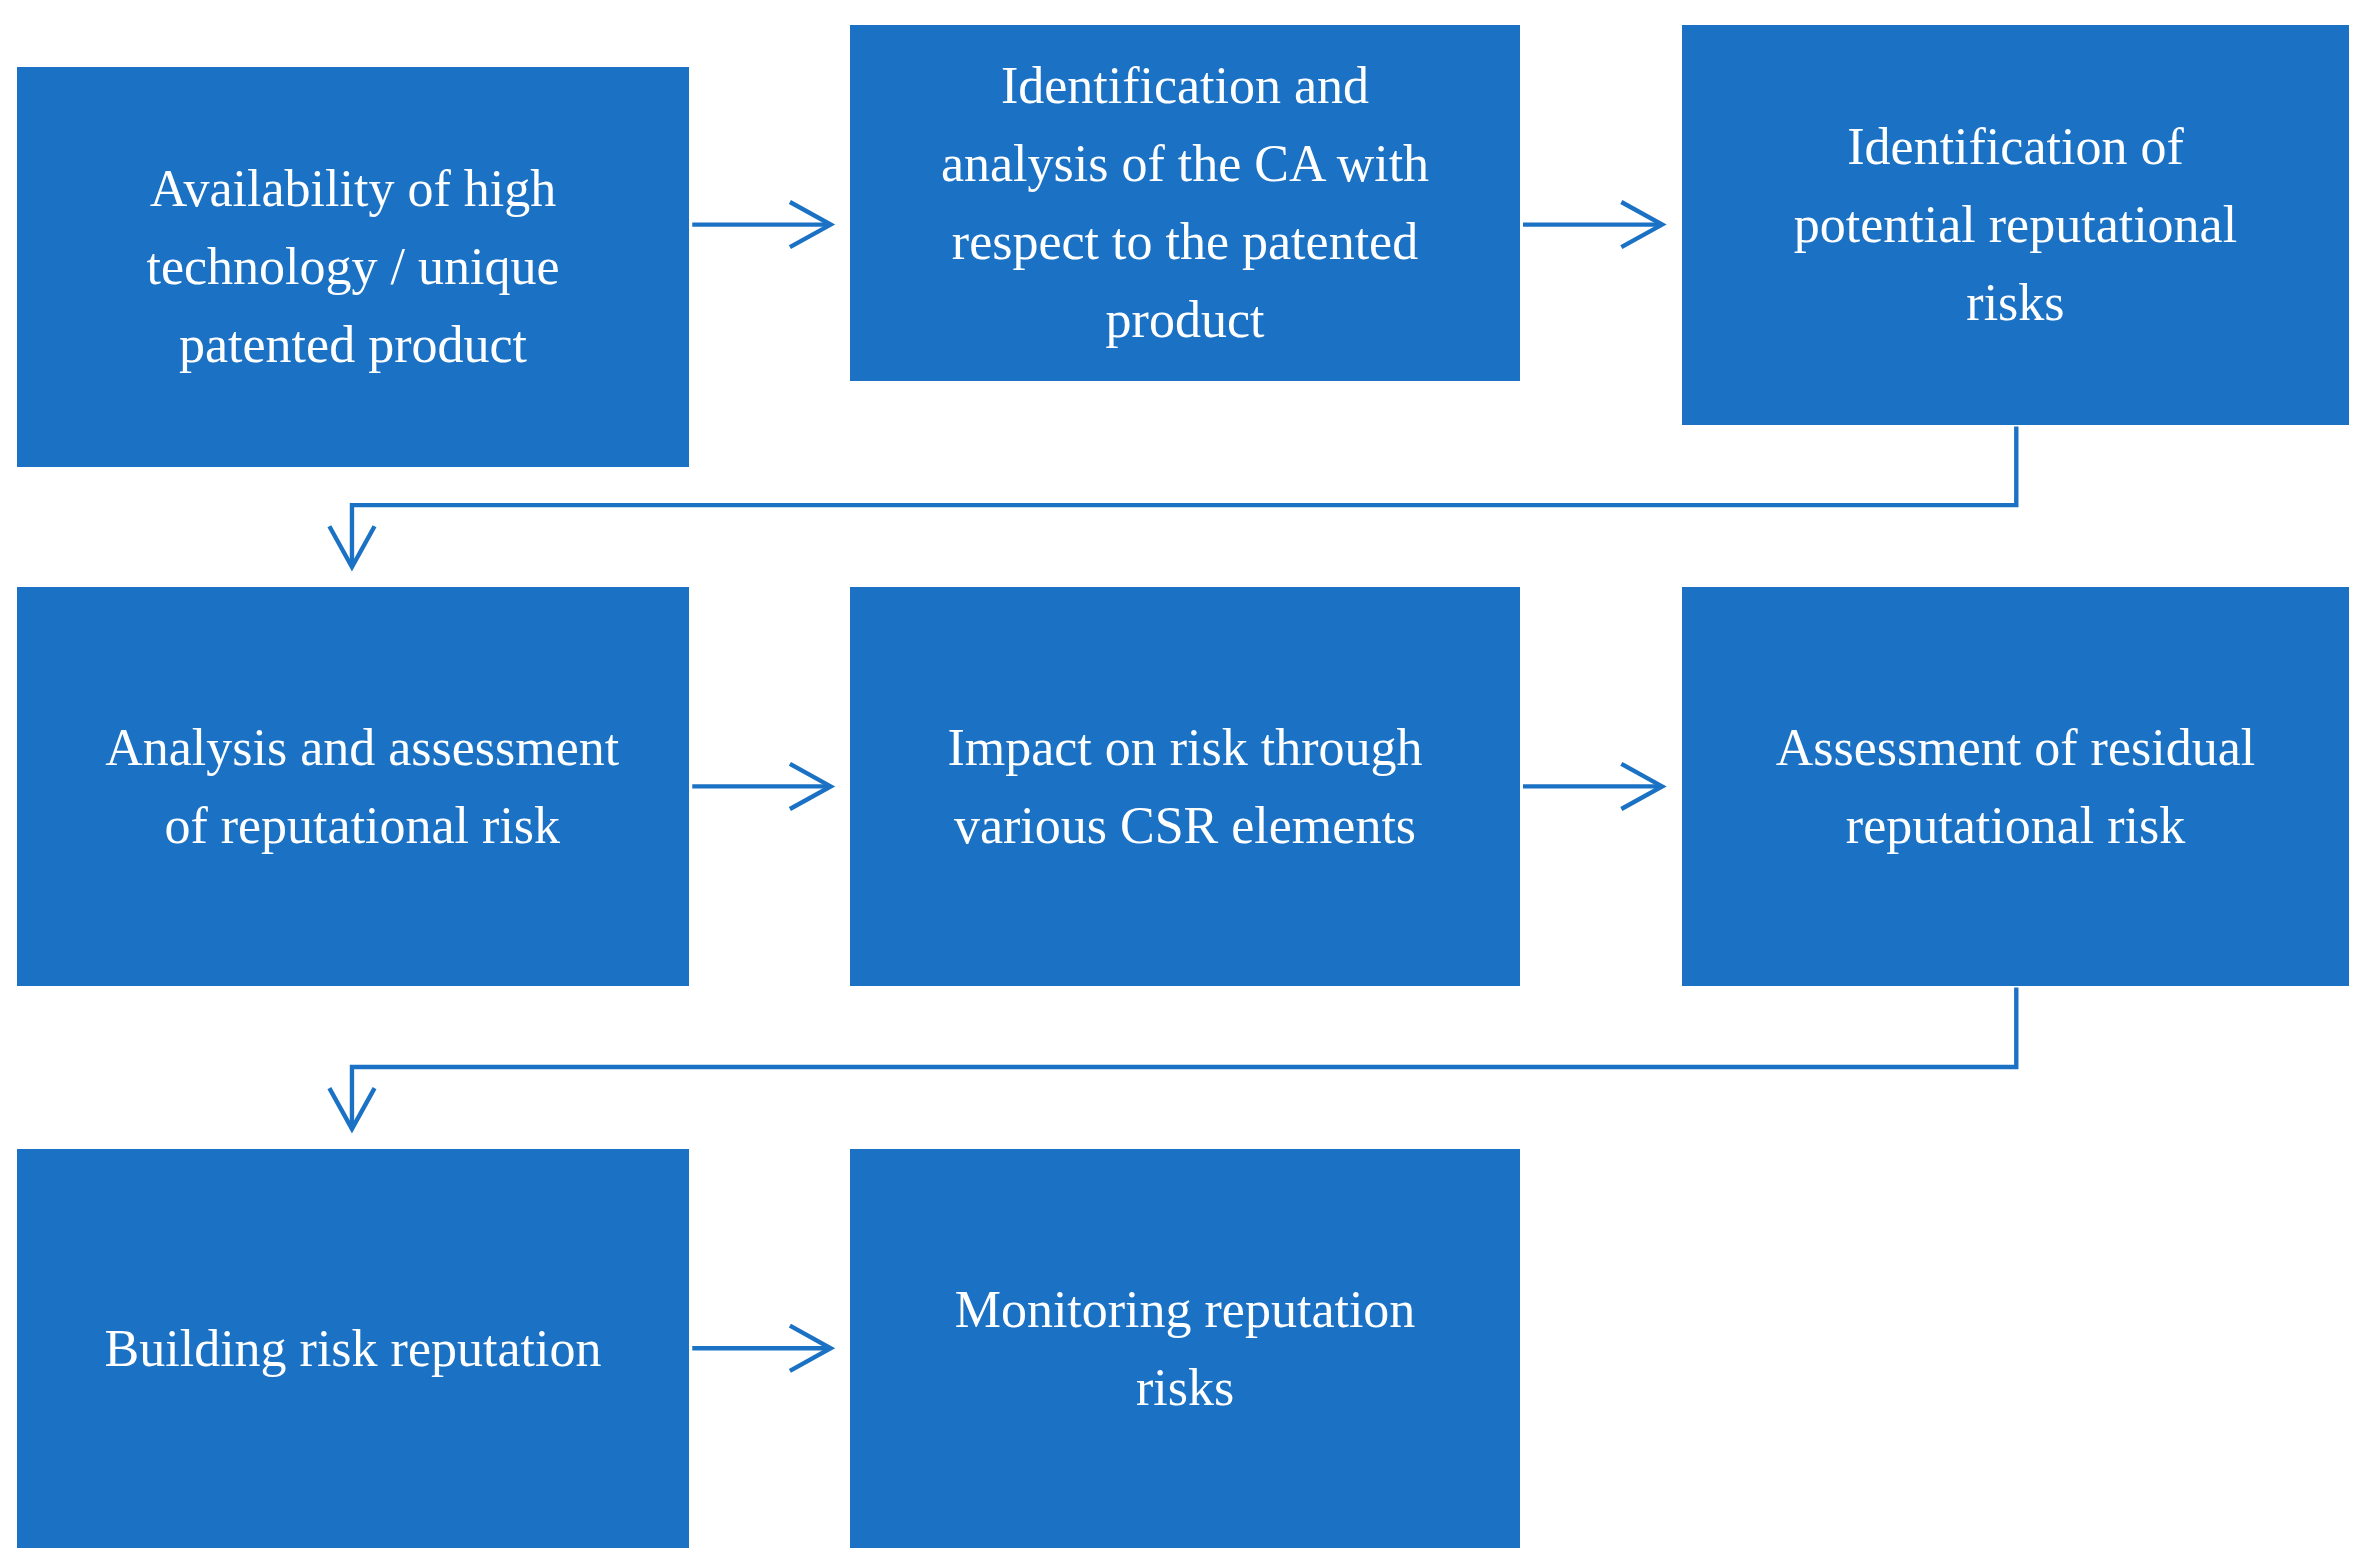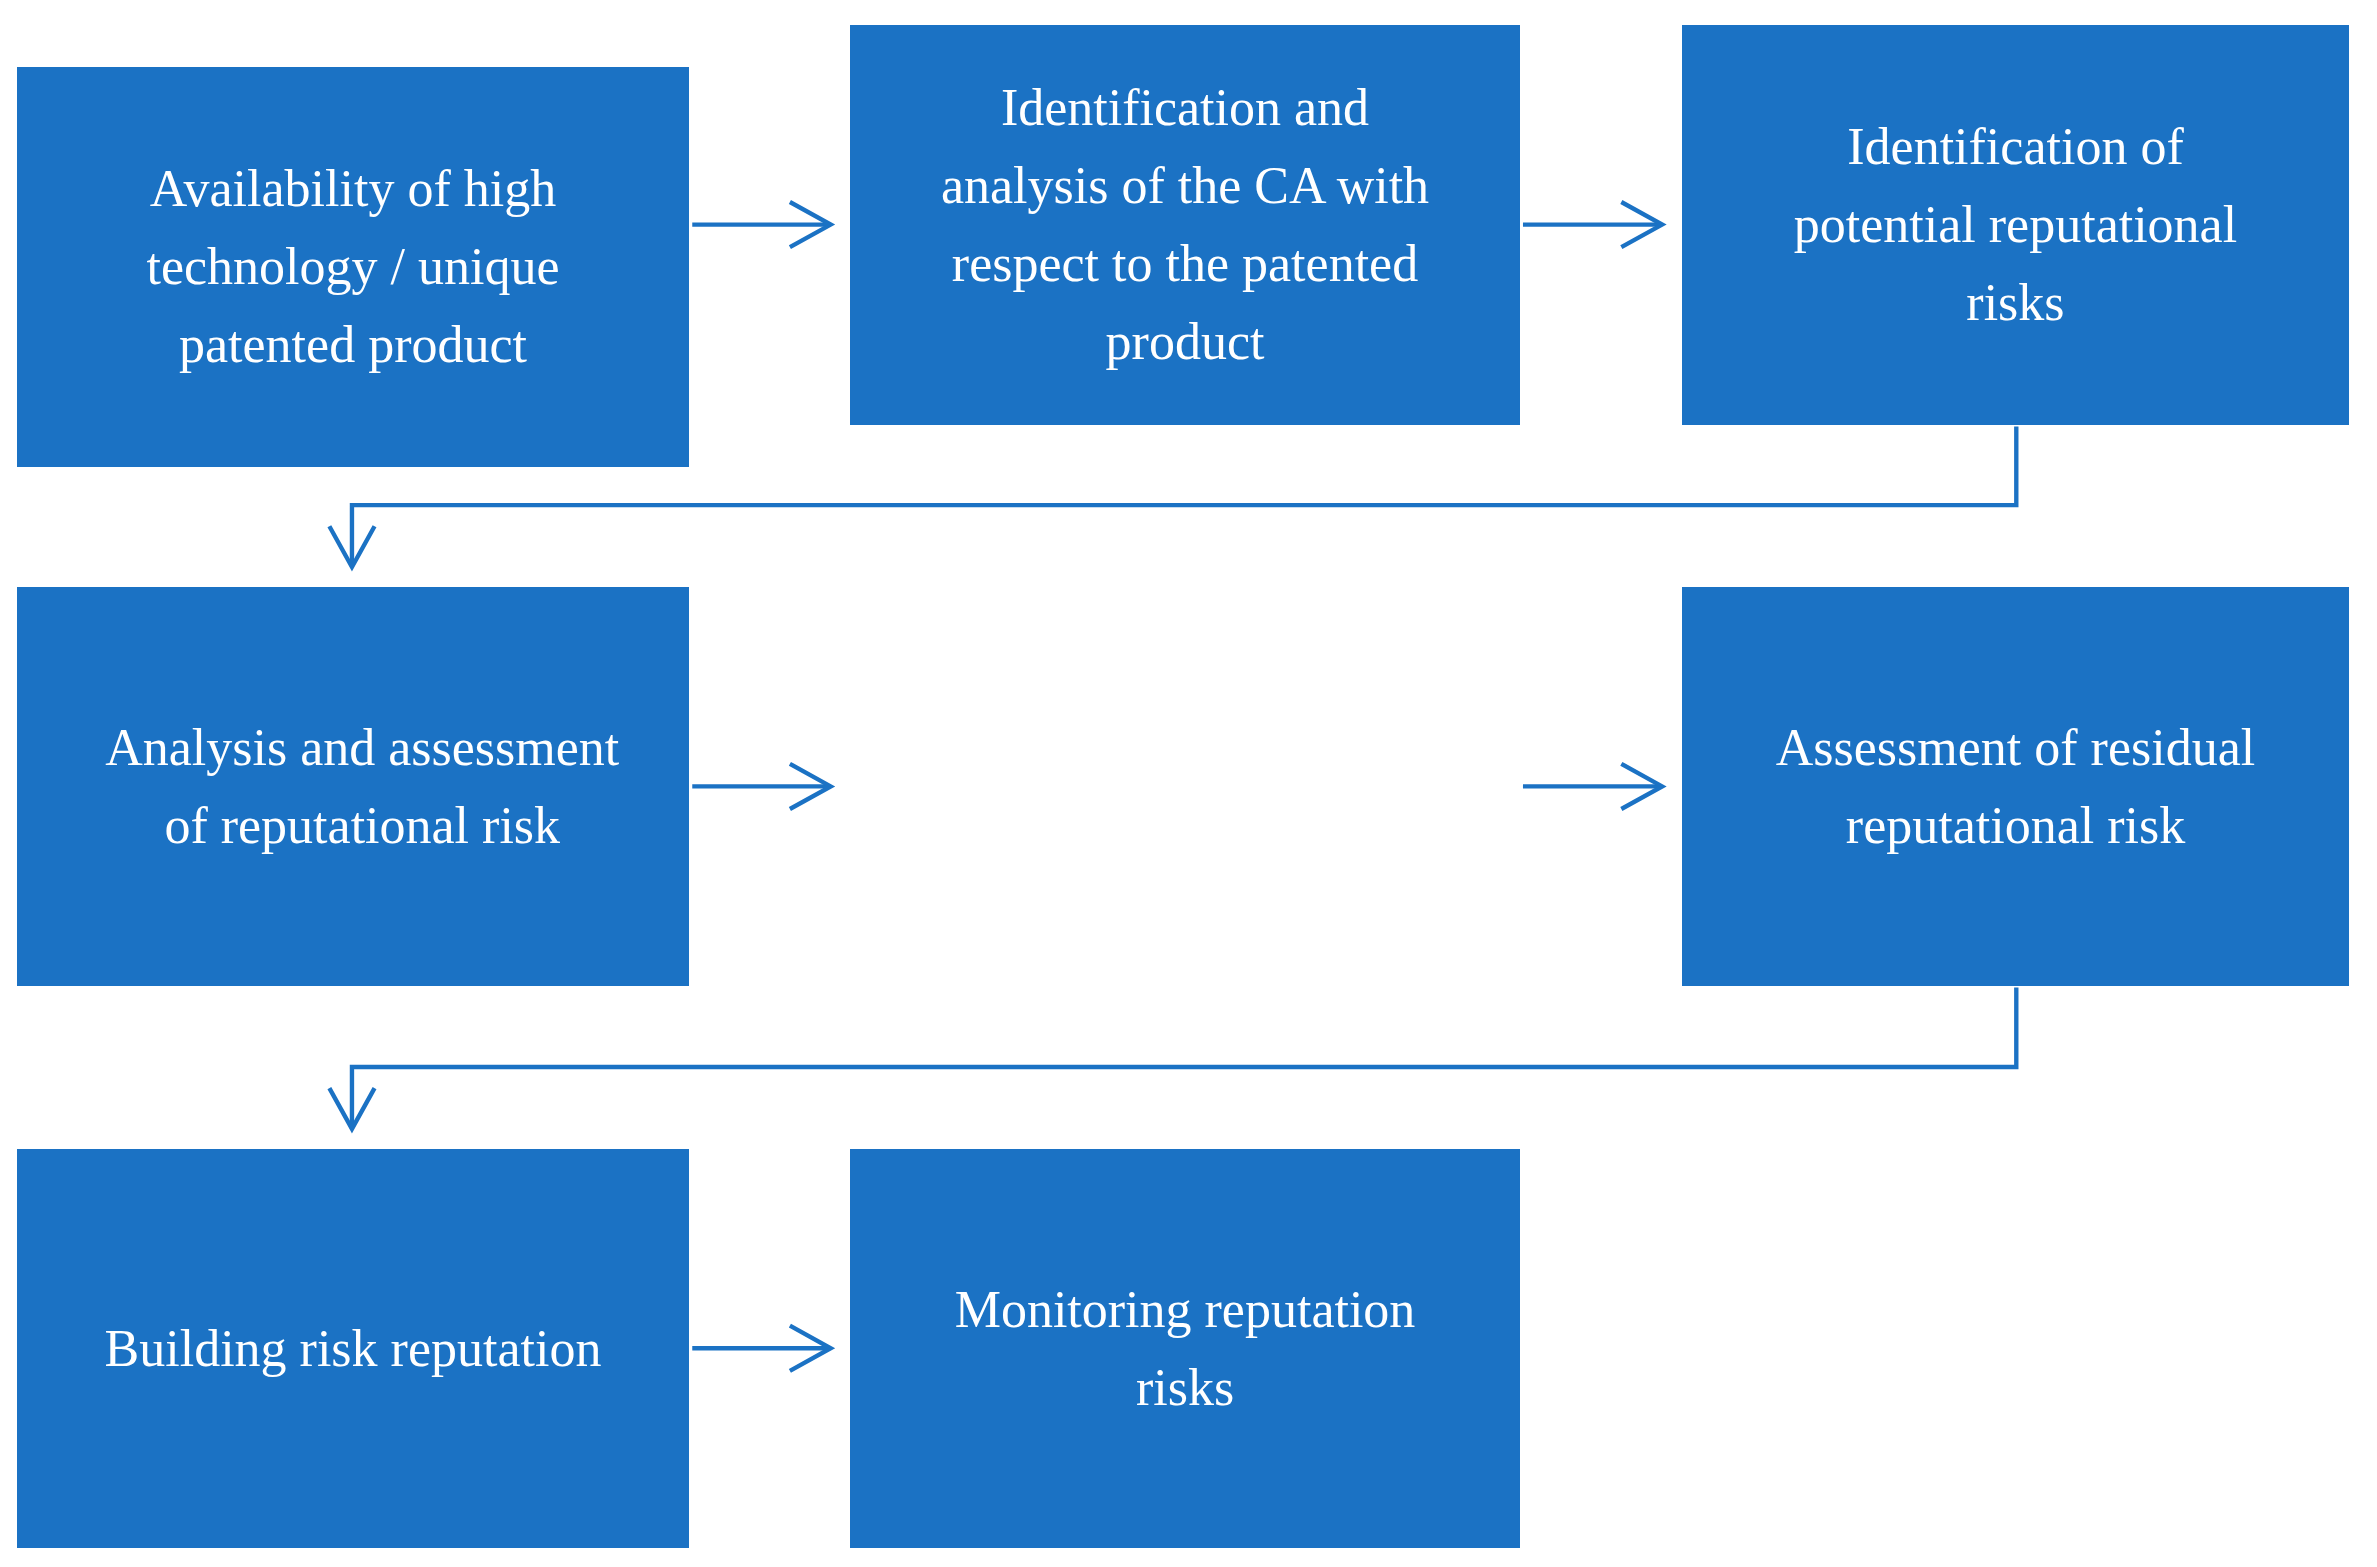--- a/index.html
+++ b/index.html
@@ -24,21 +24,21 @@
     padding: 0 17.5px;
   }
   .node .label {
     white-space: pre-line;
     font-size: 52px;
     line-height: 78px;
     font-weight: 400;
   }
   
   #node-1 { left: 17px;   top: 25px;   width: 672px; height: 400px; margin-top: 42px; }
-  #node-2 { left: 850px; top: 25px;   width: 670px; height: 400px; }
+  #node-2 { left: 850px; top: 25px;   width: 670px; height: 356px; }
   #node-3 { left: 1682px; top: 25px;   width: 667px; height: 400px; }
   #node-4 { left: 17px;   top: 587px;  width: 672px; height: 399px; padding-left: 36px; }
   #node-5 { left: 850px; top: 587px;  width: 670px; height: 399px; }
   #node-6 { left: 1682px; top: 587px;  width: 667px; height: 399px; }
   #node-7 { left: 17px;   top: 1149px; width: 672px; height: 399px; }
   #node-8 { left: 850px; top: 1149px; width: 670px; height: 399px; }
   #connector-layer {
     position: absolute;
     left: 0; top: 0;
     width: 2377px;
@@ -69,20 +69,24 @@
 product</span>
   </div>
   <div class="node" id="node-3" style="background-color: rgb(27, 114, 196); color: rgb(255, 255, 255);">
     <span class="label">Identification of
 potential reputational
 risks</span>
   </div>
   <div class="node" id="node-4" style="background-color: rgb(27, 114, 196); color: rgb(255, 255, 255);">
     <span class="label">Analysis and assessment
 of reputational risk</span>
+  </div>
+  <div class="node" id="node-5" style="background-color: rgb(27, 114, 196); color: rgb(255, 255, 255);">
+    <span class="label">Impact on risk through
+various CSR elements</span>
   </div>
   <div class="node" id="node-6" style="background-color: rgb(27, 114, 196); color: rgb(255, 255, 255);">
     <span class="label">Assessment of residual
 reputational risk</span>
   </div>
   <div class="node" id="node-7" style="background-color: rgb(27, 114, 196); color: rgb(255, 255, 255);">
     <span class="label">Building risk reputation</span>
   </div>
   <div class="node" id="node-8" style="background-color: rgb(27, 114, 196); color: rgb(255, 255, 255);">
     <span class="label">Monitoring reputation

